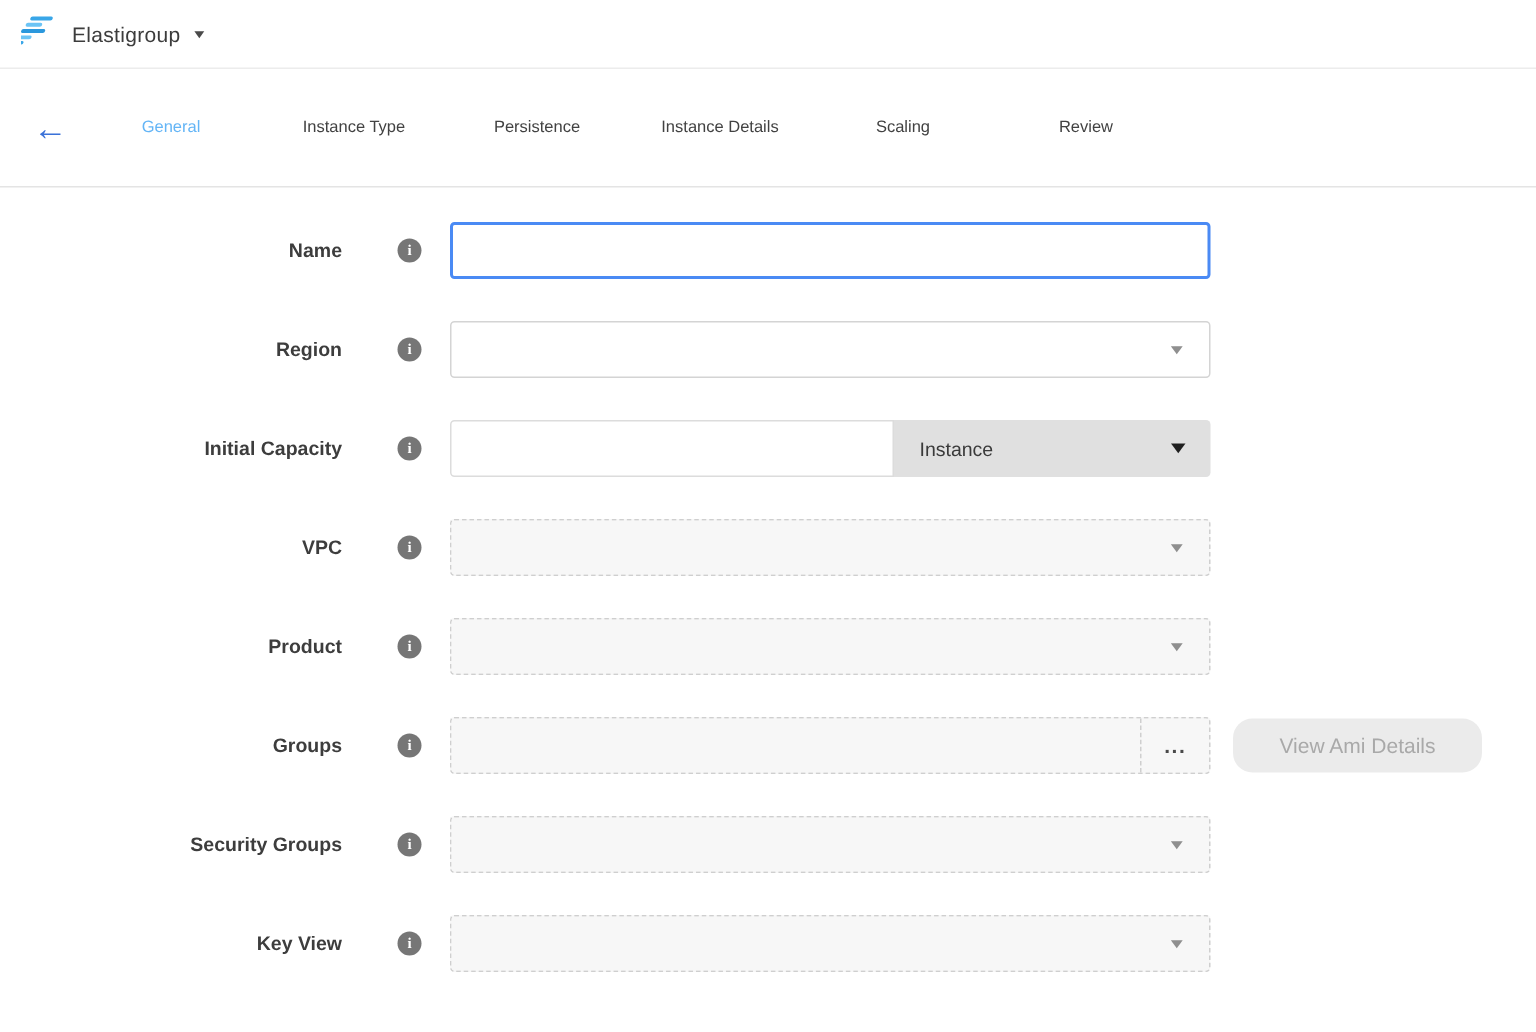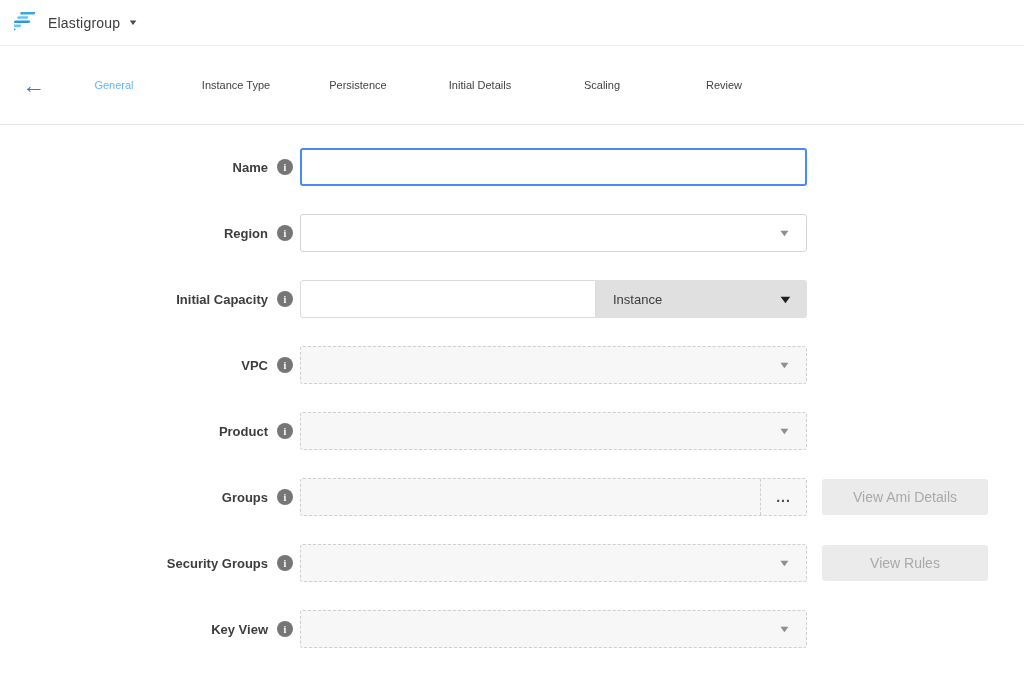--- a/index.html
+++ b/index.html
@@ -16,21 +16,21 @@
   
   .tabbar { height:79px; border-bottom:1px solid #e4e4e4; display:flex; align-items:center; background:#fff; }
   .back-btn { width:22px; margin-left:22px; color:#3b72d8; font-size:23px; line-height:1; cursor:pointer; font-weight:bold; }
   .tabs { display:flex; margin-left:9px; }
   .tab { width:122px; text-align:center; font-size:11px; color:#424242; cursor:pointer; white-space:nowrap; }
   .tab.active { color:#64b5f6; }
 
   
   .form { padding-top:23px; }
   .row { display:flex; align-items:center; height:38px; margin-bottom:28px; }
-  .label-wrap { width:300px; display:flex; align-items:center; justify-content:flex-end; padding-right:7px; }
+  .label-wrap { width:300px; display:flex; align-items:flex-start; justify-content:flex-end; padding-right:19px;gap:28px; }
   .field-label { font-weight:bold; font-size:13px; color:#3d3d3d; white-space:nowrap; }
   .info-icon { width:16px; height:16px; min-width:16px; border-radius:50%; background:#767676; color:#fff;
     font-size:10px; font-weight:bold; display:flex; align-items:center; justify-content:center;
     margin-left:9px; cursor:pointer; font-family:"Liberation Serif", serif; }
 
   .control { width:507px; height:38px; position:relative; }
 
   .text-input { width:100%; height:100%; border:2px solid #4a8af4; border-radius:3px; background:#fff;
     outline:none; padding:0 10px; font-size:13px; font-family:inherit; }
 
@@ -46,21 +46,21 @@
     justify-content:space-between; padding:0 16px 0 17px; cursor:pointer; border-radius:0 3px 3px 0; }
   .capacity-unit .unit-label { font-size:13px; color:#3a3a3a; }
   .capacity-unit .caret { color:#1f1f1f; font-size:11px; }
 
   .picker { width:100%; height:100%; border:1px dashed #cfcfcf; border-radius:3px; background:#f7f7f7; display:flex; }
   .picker-value { flex:1; }
   .picker-ellipsis { width:46px; border-left:1px dashed #cfcfcf; display:flex; align-items:center;
     justify-content:center; color:#4a4a4a; font-size:14px; font-weight:bold; letter-spacing:1px; cursor:pointer; }
 
   .side-btn { margin-left:15px; width:166px; height:36px; background:#ebebeb; color:#a9a9a9; font-size:14px;
-    border:none; border-radius:3px; display:flex; align-items:center; justify-content:center;
+    border:none; border-radius:13px; display:flex; align-items:center; justify-content:center;
     font-family:inherit; cursor:pointer; white-space:nowrap; }
 </style>
 </head>
 <body>
 
 <div class="topbar">
   <div class="app-switch">
     <span>
       <svg class="logo" viewBox="0 0 24 22">
         <g transform="skewX(-14) translate(5,0)">
@@ -76,21 +76,21 @@
     <span class="app-caret">▼</span>
   </div>
 </div>
 
 <div class="tabbar">
   <div class="back-btn">←</div>
   <div class="tabs">
     <div class="tab active">General</div>
     <div class="tab">Instance Type</div>
     <div class="tab">Persistence</div>
-    <div class="tab">Initial Details</div>
+    <div class="tab">Instance Details</div>
     <div class="tab">Scaling</div>
     <div class="tab">Review</div>
   </div>
 </div>
 
 <div class="form">
 
   <div class="row">
     <div class="label-wrap">
       <span class="field-label">Name</span>
@@ -174,21 +174,20 @@
     <div class="label-wrap">
       <span class="field-label">Security Groups</span>
       <span class="info-icon">i</span>
     </div>
     <div class="control">
       <div class="select disabled">
         <span></span>
         <span class="caret">▼</span>
       </div>
     </div>
-    <button class="side-btn">View Rules</button>
   </div>
 
   <div class="row">
     <div class="label-wrap">
       <span class="field-label">Key View</span>
       <span class="info-icon">i</span>
     </div>
     <div class="control">
       <div class="select disabled">
         <span></span>

